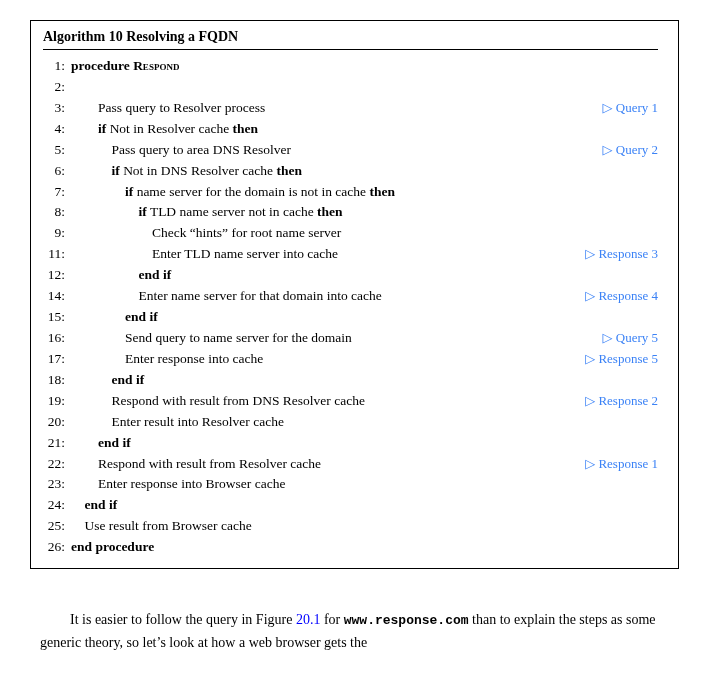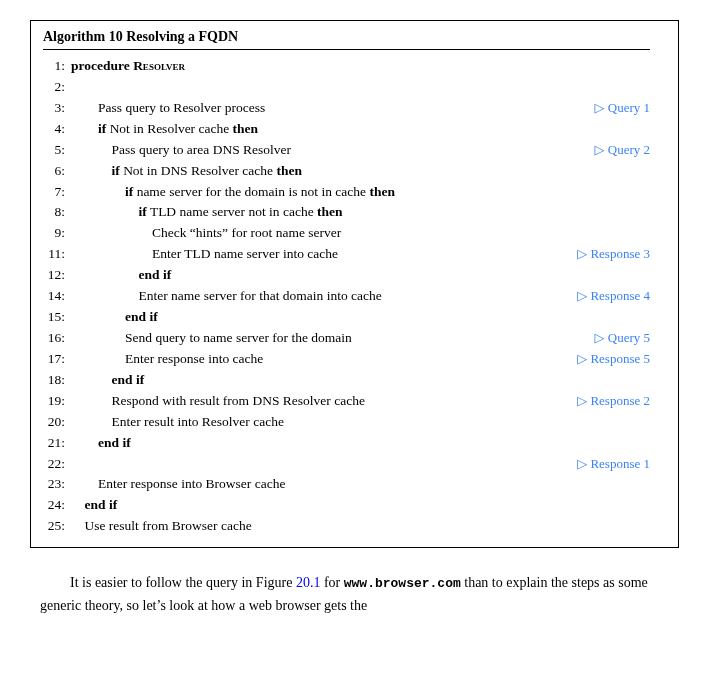--- a/index.html
+++ b/index.html
@@ -8,22 +8,22 @@
       font-family: "Times New Roman", Times, serif;
       font-size: 14px;
       color: #000;
       width: 709px;
       min-height: 674px;
       padding: 20px 30px;
     }
 
     .algorithm-box {
       border: 1.5px solid #000;
-      padding: 8px 28px 10px 12px;
-      margin-bottom: 24px;
+      padding: 8px 20px 10px 12px;
+      margin-bottom: 40px;
     }
 
     .algorithm-title {
       font-weight: bold;
       font-size: 14px;
       border-bottom: 1.5px solid #000;
       padding-bottom: 4px;
       margin-bottom: 6px;
     }
 
@@ -103,21 +103,21 @@
   <div class="algorithm-title">
     <span class="algo-label">Algorithm 10</span>
     <span> </span><span>Resolving a FQDN</span>
   </div>
 
   <div class="algo-lines">
 
     <div class="algo-line">
       <div class="line-left">
         <span class="line-num">1:</span>
-        <span class="line-content"><span class="keyword">procedure</span> <span class="procedure-name">Resolver</span></span>
+        <span class="line-content"><span class="keyword">procedure</span> <span class="procedure-name">Respond</span></span>
       </div>
       <span class="line-comment"></span>
     </div>
 
     <div class="algo-line">
       <div class="line-left">
         <span class="line-num">2:</span>
       </div>
       <span class="line-comment"></span>
     </div>
@@ -256,20 +256,21 @@
       <div class="line-left">
         <span class="line-num">21:</span>
         <span class="line-content">        <span class="keyword">end if</span></span>
       </div>
       <span class="line-comment"></span>
     </div>
 
     <div class="algo-line">
       <div class="line-left">
         <span class="line-num">22:</span>
+        <span class="line-content">        Respond with result from Resolver cache</span>
       </div>
       <span class="line-comment">▷ Response 1</span>
     </div>
 
     <div class="algo-line">
       <div class="line-left">
         <span class="line-num">23:</span>
         <span class="line-content">        Enter response into Browser cache</span>
       </div>
       <span class="line-comment"></span>
@@ -284,19 +285,26 @@
     </div>
 
     <div class="algo-line">
       <div class="line-left">
         <span class="line-num">25:</span>
         <span class="line-content">    Use result from Browser cache</span>
       </div>
       <span class="line-comment"></span>
     </div>
 
+    <div class="algo-line">
+      <div class="line-left">
+        <span class="line-num">26:</span>
+        <span class="line-content"><span class="keyword">end procedure</span></span>
+      </div>
+      <span class="line-comment"></span>
+    </div>
 
   </div>
 </div>
 
 <p class="prose">
-  <span>It is easier to follow the query in Figure </span><a class="link">20.1</a><span> for </span><code>www.browser.com</code><span> than to explain the steps as some generic theory, so let’s look at how a web browser gets the</span>
+  <span>It is easier to follow the query in Figure </span><a class="link">20.1</a><span> for </span><code>www.response.com</code><span> than to explain the steps as some generic theory, so let’s look at how a web browser gets the</span>
 </p>
 
 </body></html>

